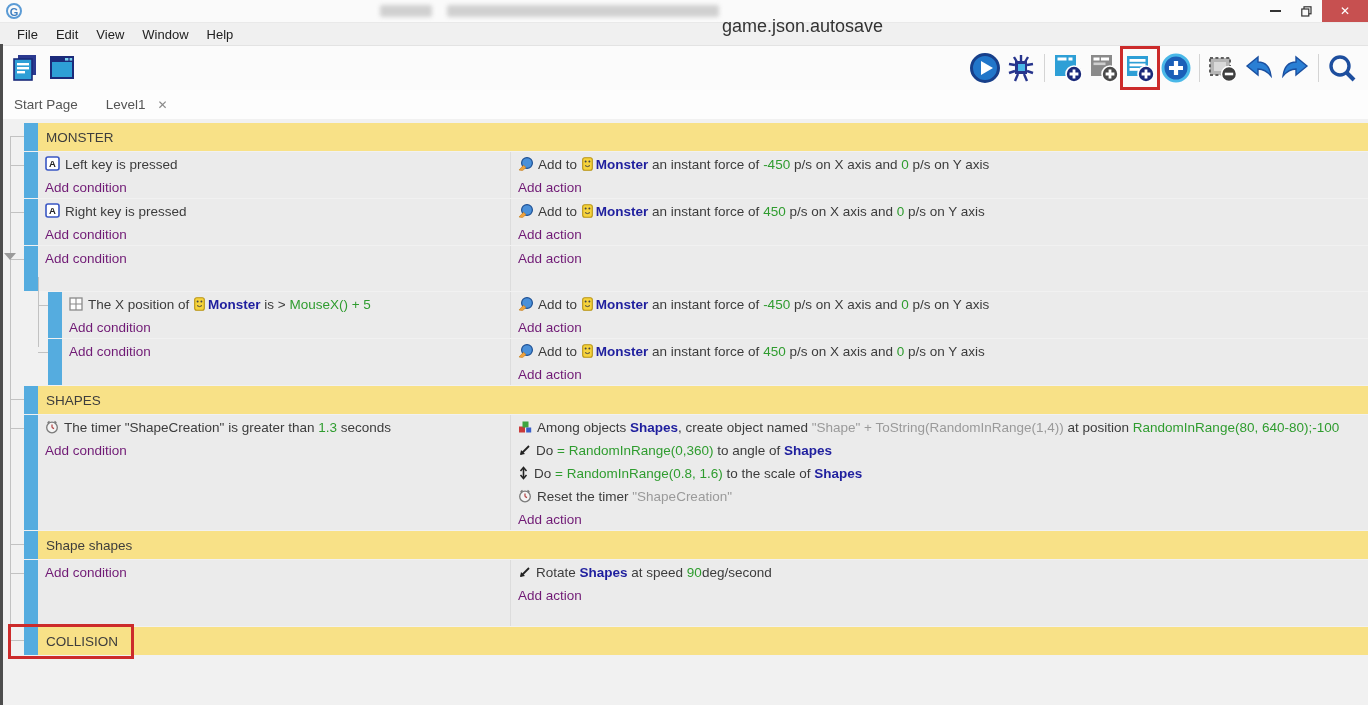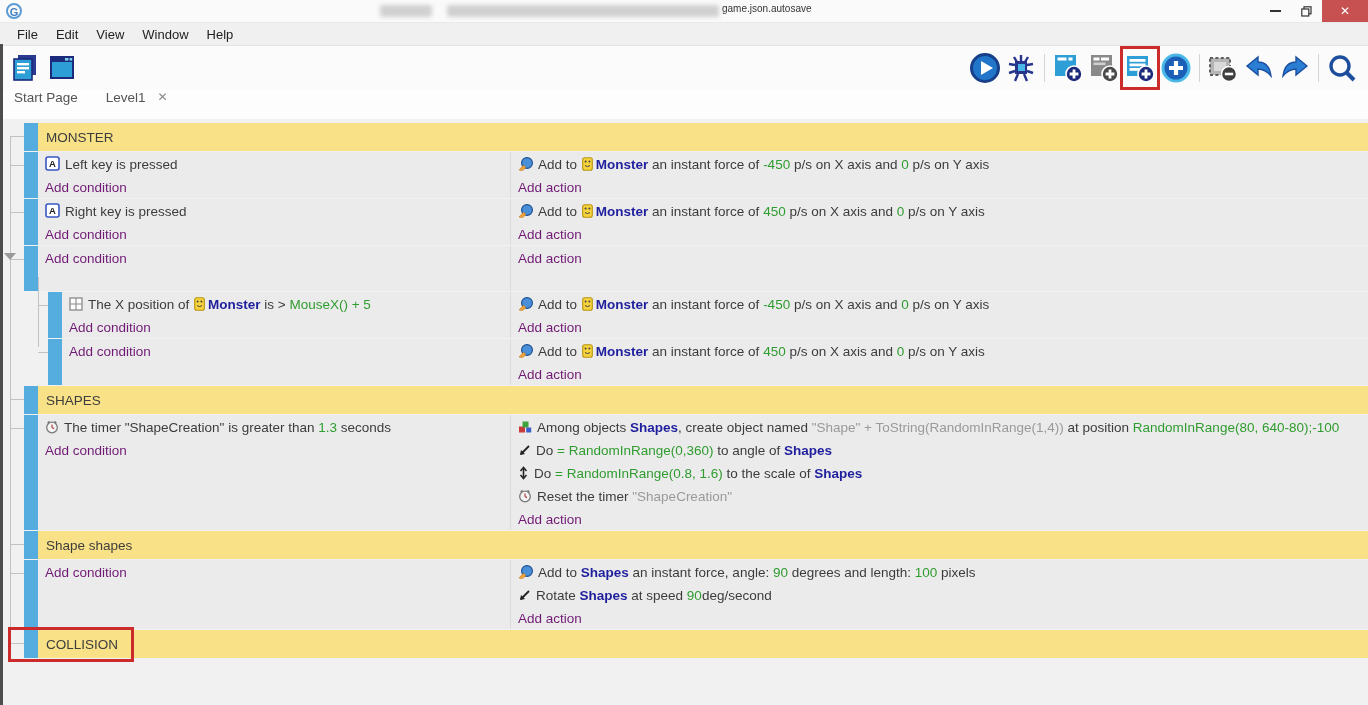--- a/index.html
+++ b/index.html
@@ -5,39 +5,39 @@
   html,body{margin:0;padding:0;background:#dcdcdc;}
   #window{position:relative;width:1368px;height:705px;background:#efefef;
     font-family:"Liberation Sans","DejaVu Sans",sans-serif;overflow:hidden;
     -webkit-font-smoothing:antialiased;}
   
   #titlebar{position:relative;height:22px;background:#fafafa;border-bottom:1px solid #e9e9e9;}
   #app-logo{position:absolute;left:6px;top:3px;width:16px;height:16px;border-radius:50%;
     border:2px solid #5b9bd5;color:#3f7fc0;font-weight:bold;font-size:11px;line-height:15px;
     text-align:center;box-sizing:border-box;}
   .blurbox{position:absolute;top:5px;height:12px;background:#a8a8a8;opacity:.5;filter:blur(2px);border-radius:2px;}
-  #title-text{position:absolute;left:722px;top:3px;font-size:10px;color:#333;}
+  #title-text{position:absolute;left:722px;top:16px;font-size:18px;color:#333;}
   #win-controls{position:absolute;right:0;top:0;height:22px;display:flex;align-items:stretch;}
   .winbtn{width:31px;display:flex;align-items:center;justify-content:center;cursor:default;}
   .winbtn.close{width:46px;background:var(--close-red);color:#fff;font-size:12px;}
   .min-glyph{width:11px;height:2px;background:#333;}
   
   #menubar{height:22px;background:#f0f0f0;display:flex;align-items:center;padding-left:8px;
     border-bottom:1px solid #e3e3e3;}
   .menu-item{font-size:13px;color:#222;padding:0 9px;}
   
   #toolbar{height:44px;background:#fbfbfb;display:flex;align-items:center;padding:0 8px;}
   .tbtn{display:flex;align-items:center;justify-content:center;width:36px;height:38px;position:relative;}
   .tbtn svg{display:block;}
   .tb-sep{width:1px;height:28px;background:#d4d4d4;margin:0 5px;}
   #tb-right{margin-left:auto;display:flex;align-items:center;}
   .red-box{position:absolute;left:-2px;top:-3px;right:-2px;bottom:-3px;border:3px solid var(--annot-red);pointer-events:none;}
   
   #tabbar{height:29px;background:#fdfdfd;display:flex;align-items:stretch;}
-  .tab{display:flex;align-items:flex-start;padding:0 14px;font-size:13.5px;color:#555;gap:12px;}
+  .tab{display:flex;align-items:center;padding:0 14px;font-size:13.5px;color:#555;gap:12px;}
   .tab .close{font-size:12px;color:#888;}
   .tab.active{background:var(--tab-blue);color:#fff;margin-top:45px;}
   .tab.active .close{color:#fff;}
   
   #events{position:relative;padding-top:4px;height:584px;background:#f1f1f1;}
   #left-strip{position:absolute;left:0;top:44px;bottom:0;width:3px;background:#4d4d4d;z-index:5;}
   .erow{display:flex;align-items:stretch;margin-bottom:1px;position:relative;}
   .tree{flex:0 0 24px;position:relative;}
   .tree.ind1{flex-basis:48px;}
   .tick{position:absolute;top:13px;height:1px;background:#c2c2c2;}
@@ -412,24 +412,20 @@
       </div>
       <div class="erow" style="min-height: 66px;">
         <div class="tree">
           <div class="tick lv0"></div>
         </div>
         <div class="bar"></div>
         <div class="cell cond">
           <div class="line placeholder">Add condition</div>
         </div>
         <div class="cell acts">
-          <div class="line"><span class="icn"><svg width="15" height="14" viewBox="0 0 15 14">
-                <circle cx="9" cy="6" r="5.4" fill="#4a90d9" stroke="#1c4f94" stroke-width="1.2"></circle>
-                <path d="M1 13 L5.5 8.2 L8 10.6 L4.5 13.6 Z" fill="#f0a23c" stroke="#c07818" stroke-width="0.6"></path>
-              </svg></span><span class="seg-plain">Add to </span><span class="seg-obj">Shapes</span><span class="seg-plain"> an instant force, angle: </span><span class="seg-green">90</span><span class="seg-plain"> degrees and length: </span><span class="seg-green">100</span><span class="seg-plain"> pixels</span></div>
           <div class="line"><span class="icn"><svg width="13" height="13" viewBox="0 0 13 13">
                 <line x1="11" y1="2" x2="3" y2="10" stroke="#222" stroke-width="1.8"></line>
                 <path d="M2 11 L7 10 L3 6 Z" fill="#222"></path>
               </svg></span><span class="seg-plain">Rotate </span><span class="seg-obj">Shapes</span><span class="seg-plain"> at speed </span><span class="seg-green">90</span><span class="seg-plain">deg/second</span></div>
           <div class="line placeholder">Add action</div>
         </div>
       </div>
       <div class="erow group" style="min-height: 28px;">
         <div class="tree">
           <div class="tick lv0"></div>

